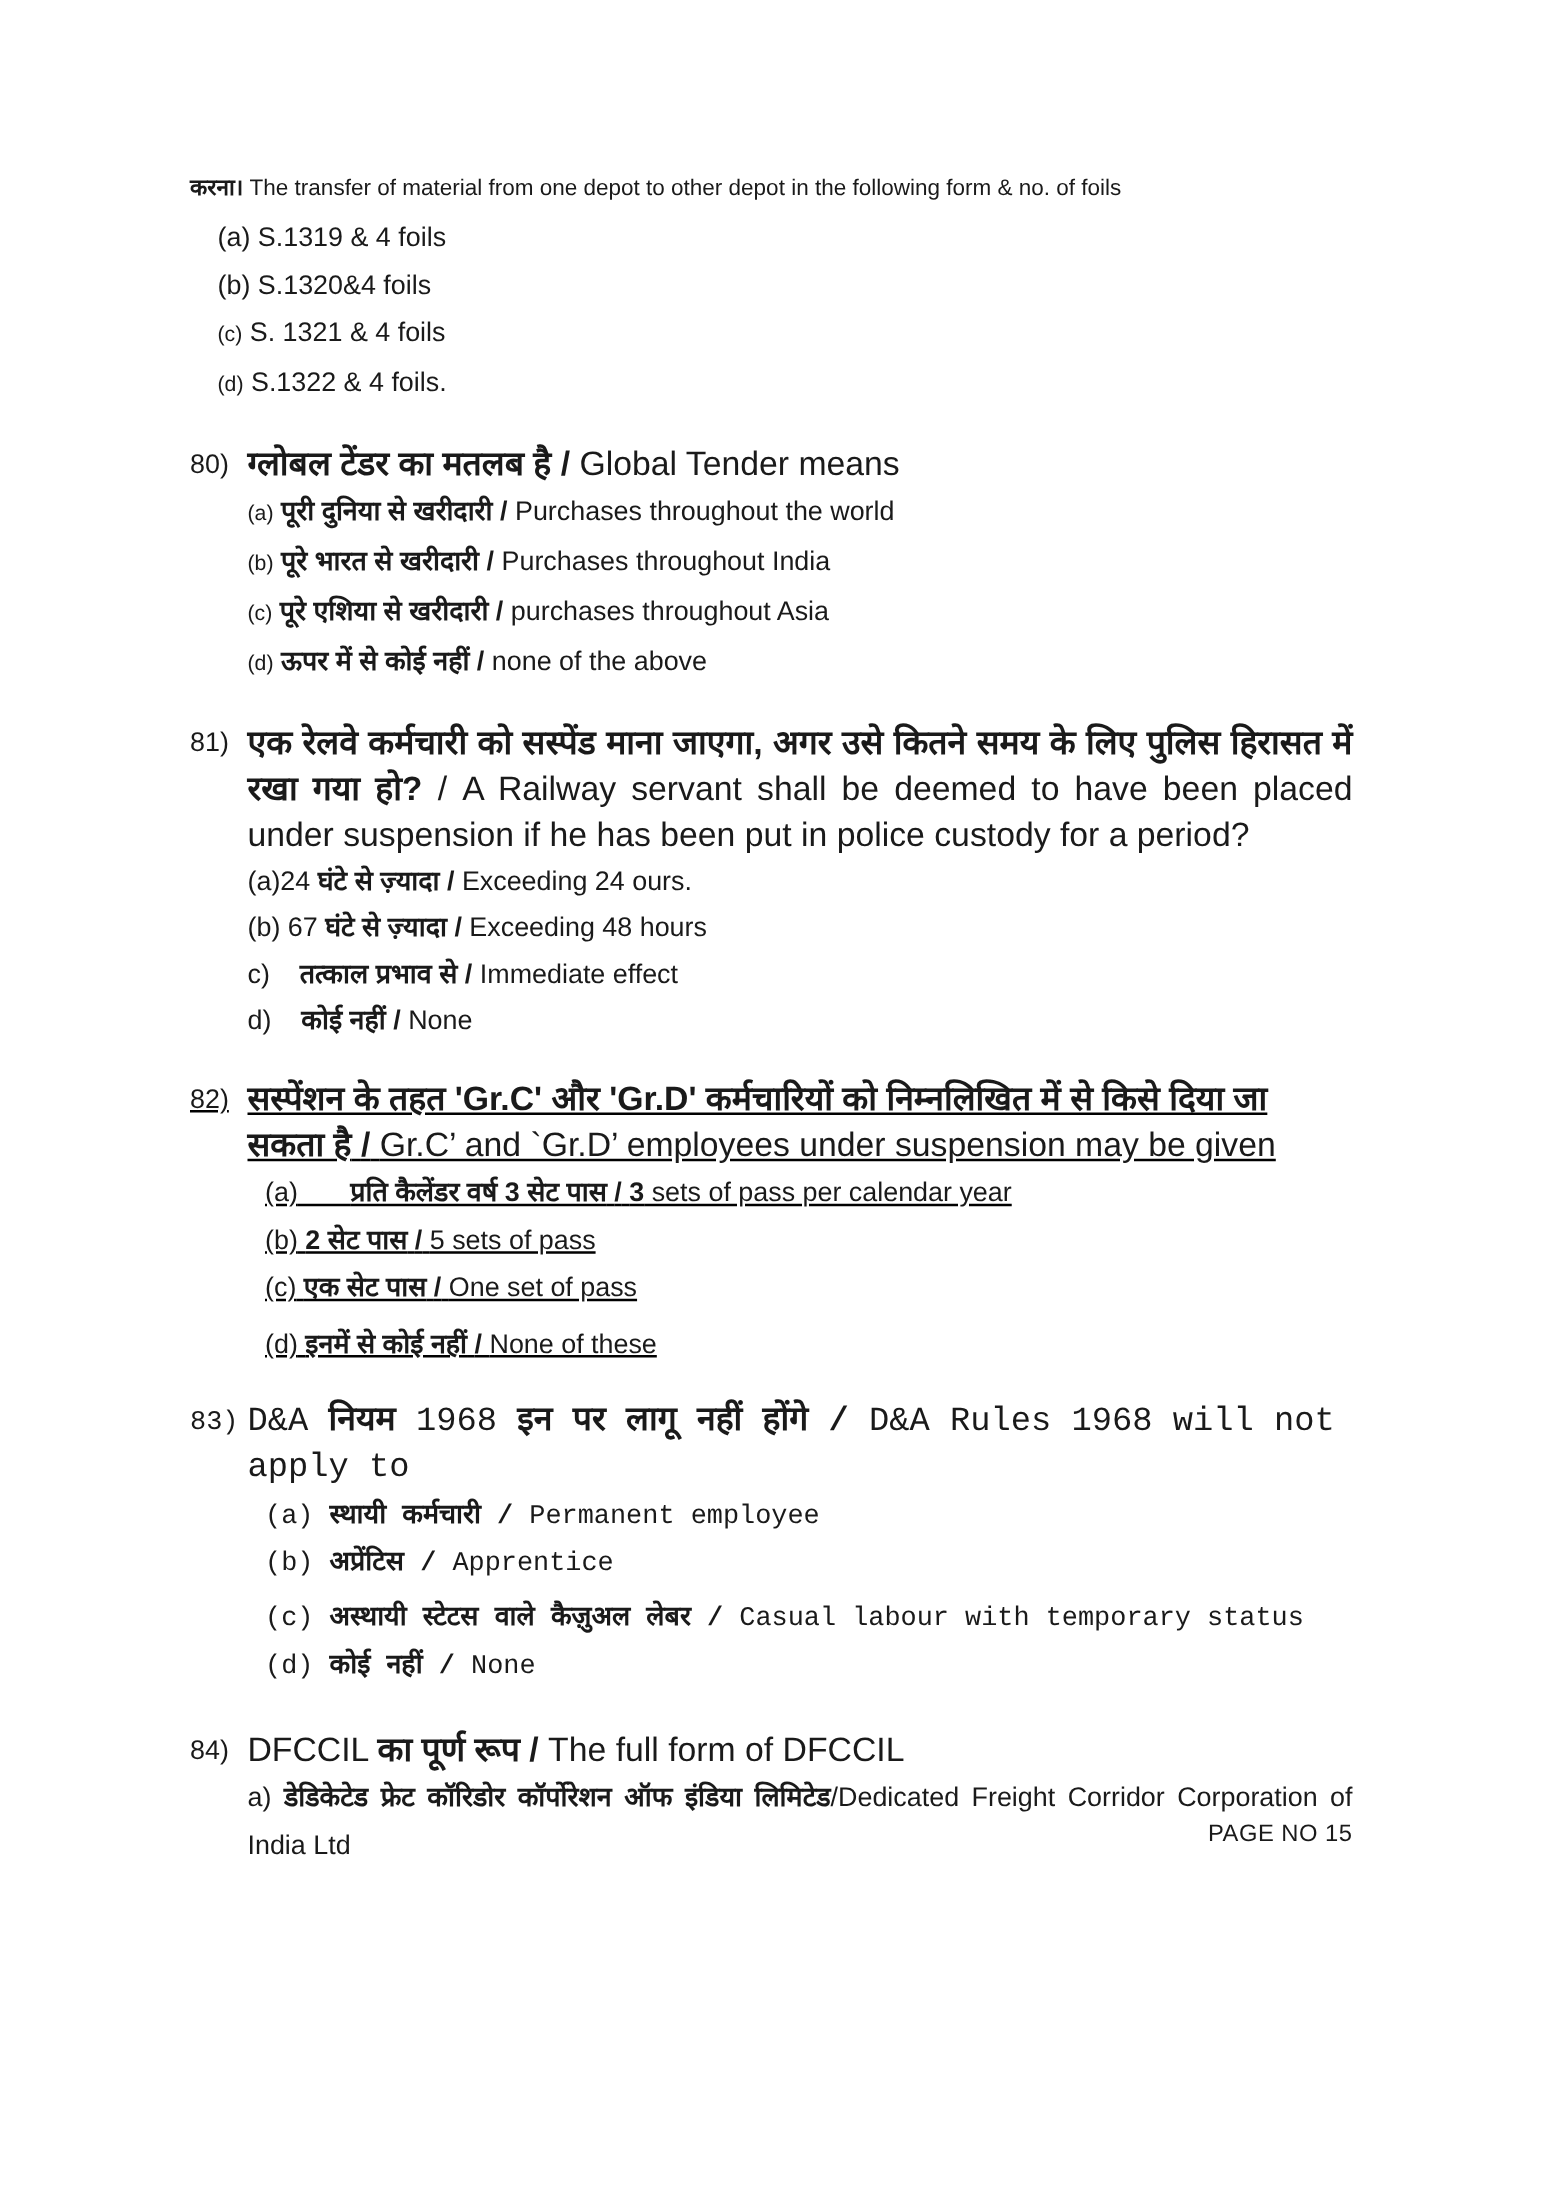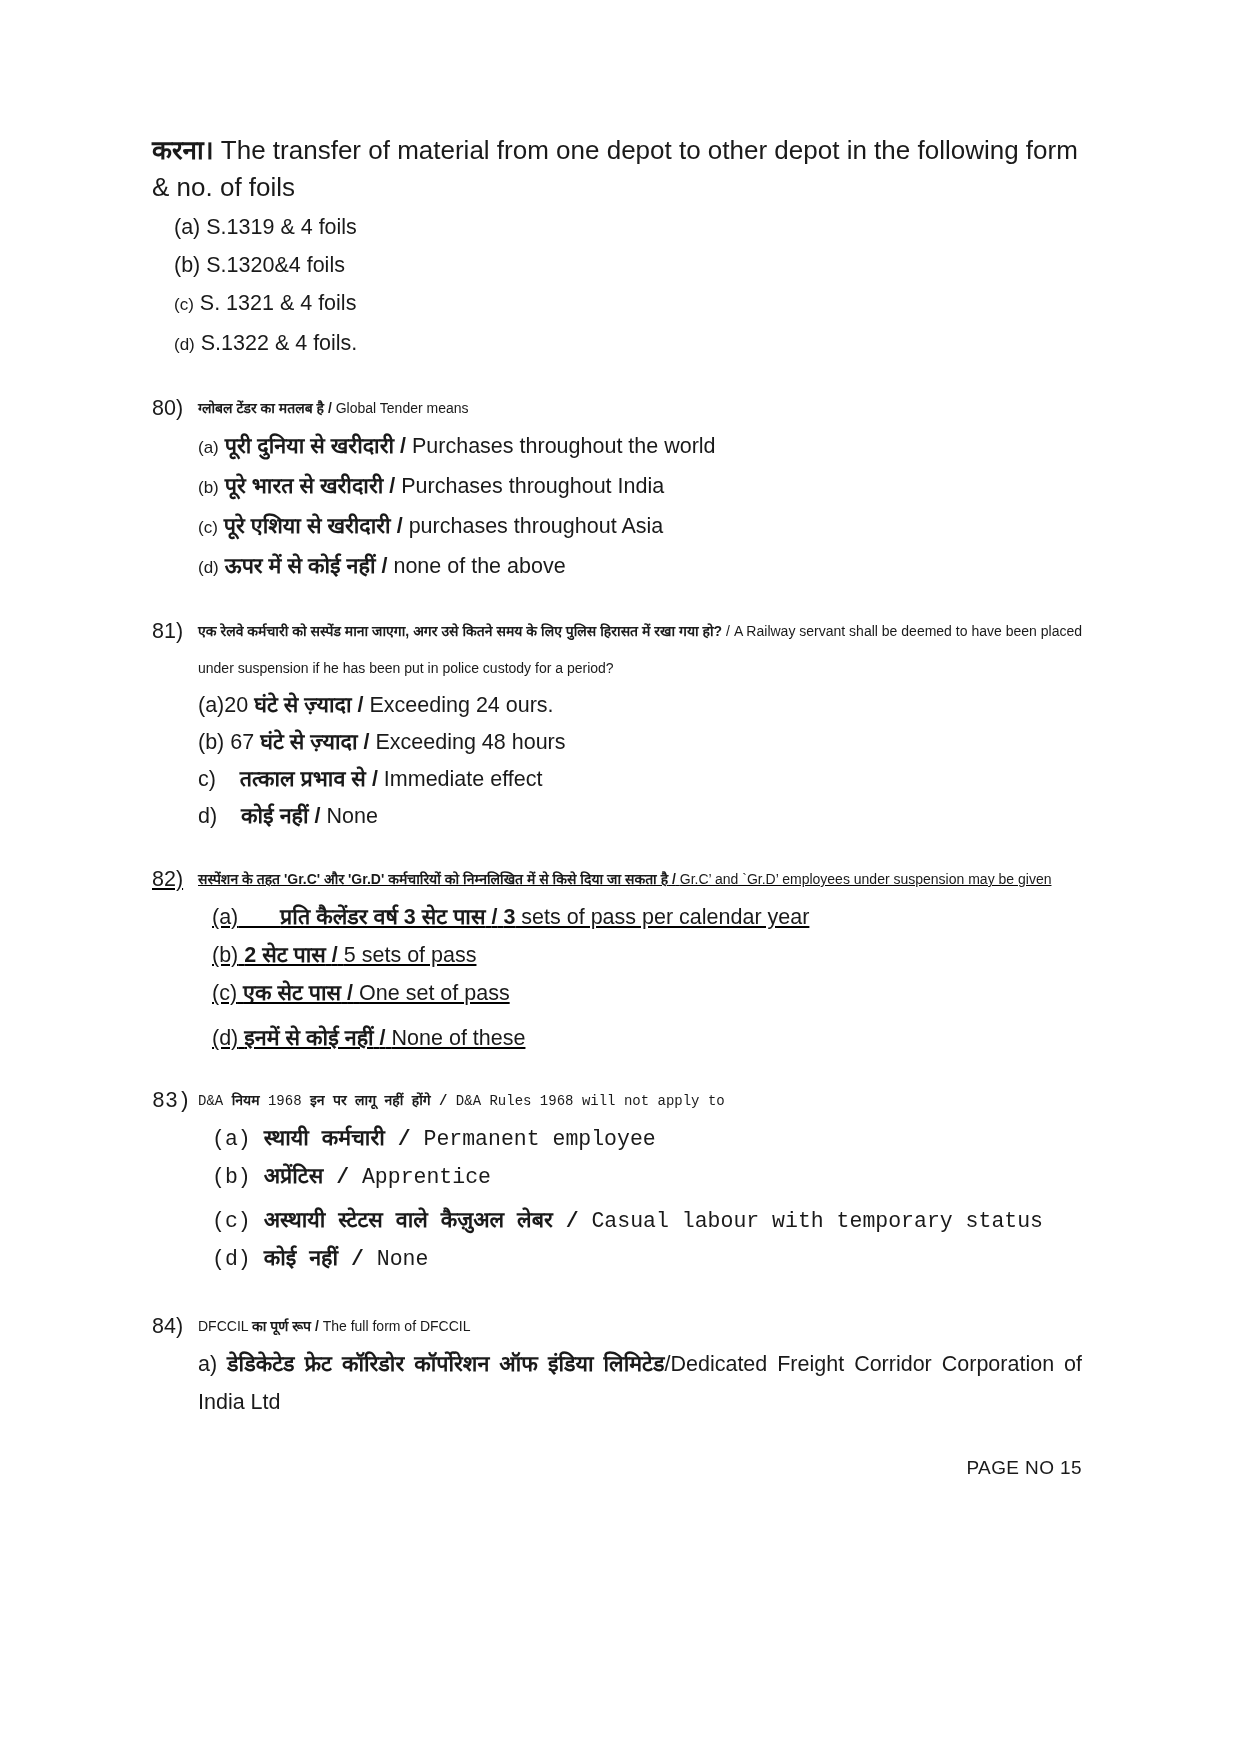--- a/index.html
+++ b/index.html
@@ -43,21 +43,21 @@
   }
   .qnum {
     flex: 0 0 auto;
     width: 46px;
     font-size: 21.5px;
     line-height: 37px;
     color: #1a1a1a;
   }
   .qtext {
     flex: 1 1 auto;
-    font-size: 14px;
+    font-size: 27px;
     line-height: 37px;
     color: #1a1a1a;
   }
   .qtext.justify {
     text-align: justify;
   }
 
   
   .opts {
     margin-left: 46px;
@@ -75,21 +75,21 @@
   }
   .lbl-sm {
     font-size: 17px;
   }
   .lbl-md {
     font-size: 21.5px;
   }
 
   
   .intro {
-    font-size: 26px;
+    font-size: 18px;
     line-height: 37px;
     color: #1a1a1a;
   }
   .intro-opts {
     margin-left: 22px;
     margin-top: 2px;
   }
 
   .footer {
     position: absolute;
@@ -128,21 +128,21 @@
         <div class="opt"><span class="lbl-sm">(d)</span> <span class="hi">ऊपर में से कोई नहीं</span> <span class="hi">/</span> <span>none of the above</span></div>
       </div>
     </div>
 
     <div class="qblock" style="">
       <div class="qrow">
         <div class="qnum">81)</div>
         <div class="qtext justify"><span class="hi">एक रेलवे कर्मचारी को सस्पेंड माना जाएगा, अगर उसे कितने समय के लिए पुलिस हिरासत में रखा गया हो?</span> <span>/</span> <span>A Railway servant shall be deemed to have been placed under suspension if he has been put in police custody for a period?</span></div>
       </div>
       <div class="opts">
-        <div class="opt tight"><span class="lbl-md">(a)</span><span>20</span> <span class="hi">घंटे से ज़्यादा</span> <span class="hi">/</span> <span>Exceeding 24 ours.</span></div>
+        <div class="opt tight"><span class="lbl-md">(a)</span><span>24</span> <span class="hi">घंटे से ज़्यादा</span> <span class="hi">/</span> <span>Exceeding 24 ours.</span></div>
         <div class="opt tight"><span class="lbl-md">(b)</span> <span>67</span> <span class="hi">घंटे से ज़्यादा</span> <span class="hi">/</span> <span>Exceeding 48 hours</span></div>
         <div class="opt tight"><span class="lbl-md">c)</span>&nbsp;&nbsp;&nbsp; <span class="hi">तत्काल प्रभाव से</span> <span class="hi">/</span> <span>Immediate effect</span></div>
         <div class="opt tight"><span class="lbl-md">d)</span>&nbsp;&nbsp;&nbsp; <span class="hi">कोई नहीं</span> <span class="hi">/</span> <span>None</span></div>
       </div>
     </div>
 
     <div class="qblock" style="margin-top:24px;text-decoration:underline;">
       <div class="qrow">
         <div class="qnum">82)</div>
         <div class="qtext"><span class="hi">सस्पेंशन के तहत 'Gr.C' और 'Gr.D' कर्मचारियों को निम्नलिखित में से किसे दिया जा सकता है</span> <span class="hi">/</span> <span>Gr.C’ and `Gr.D’ employees under suspension may be given</span></div>

